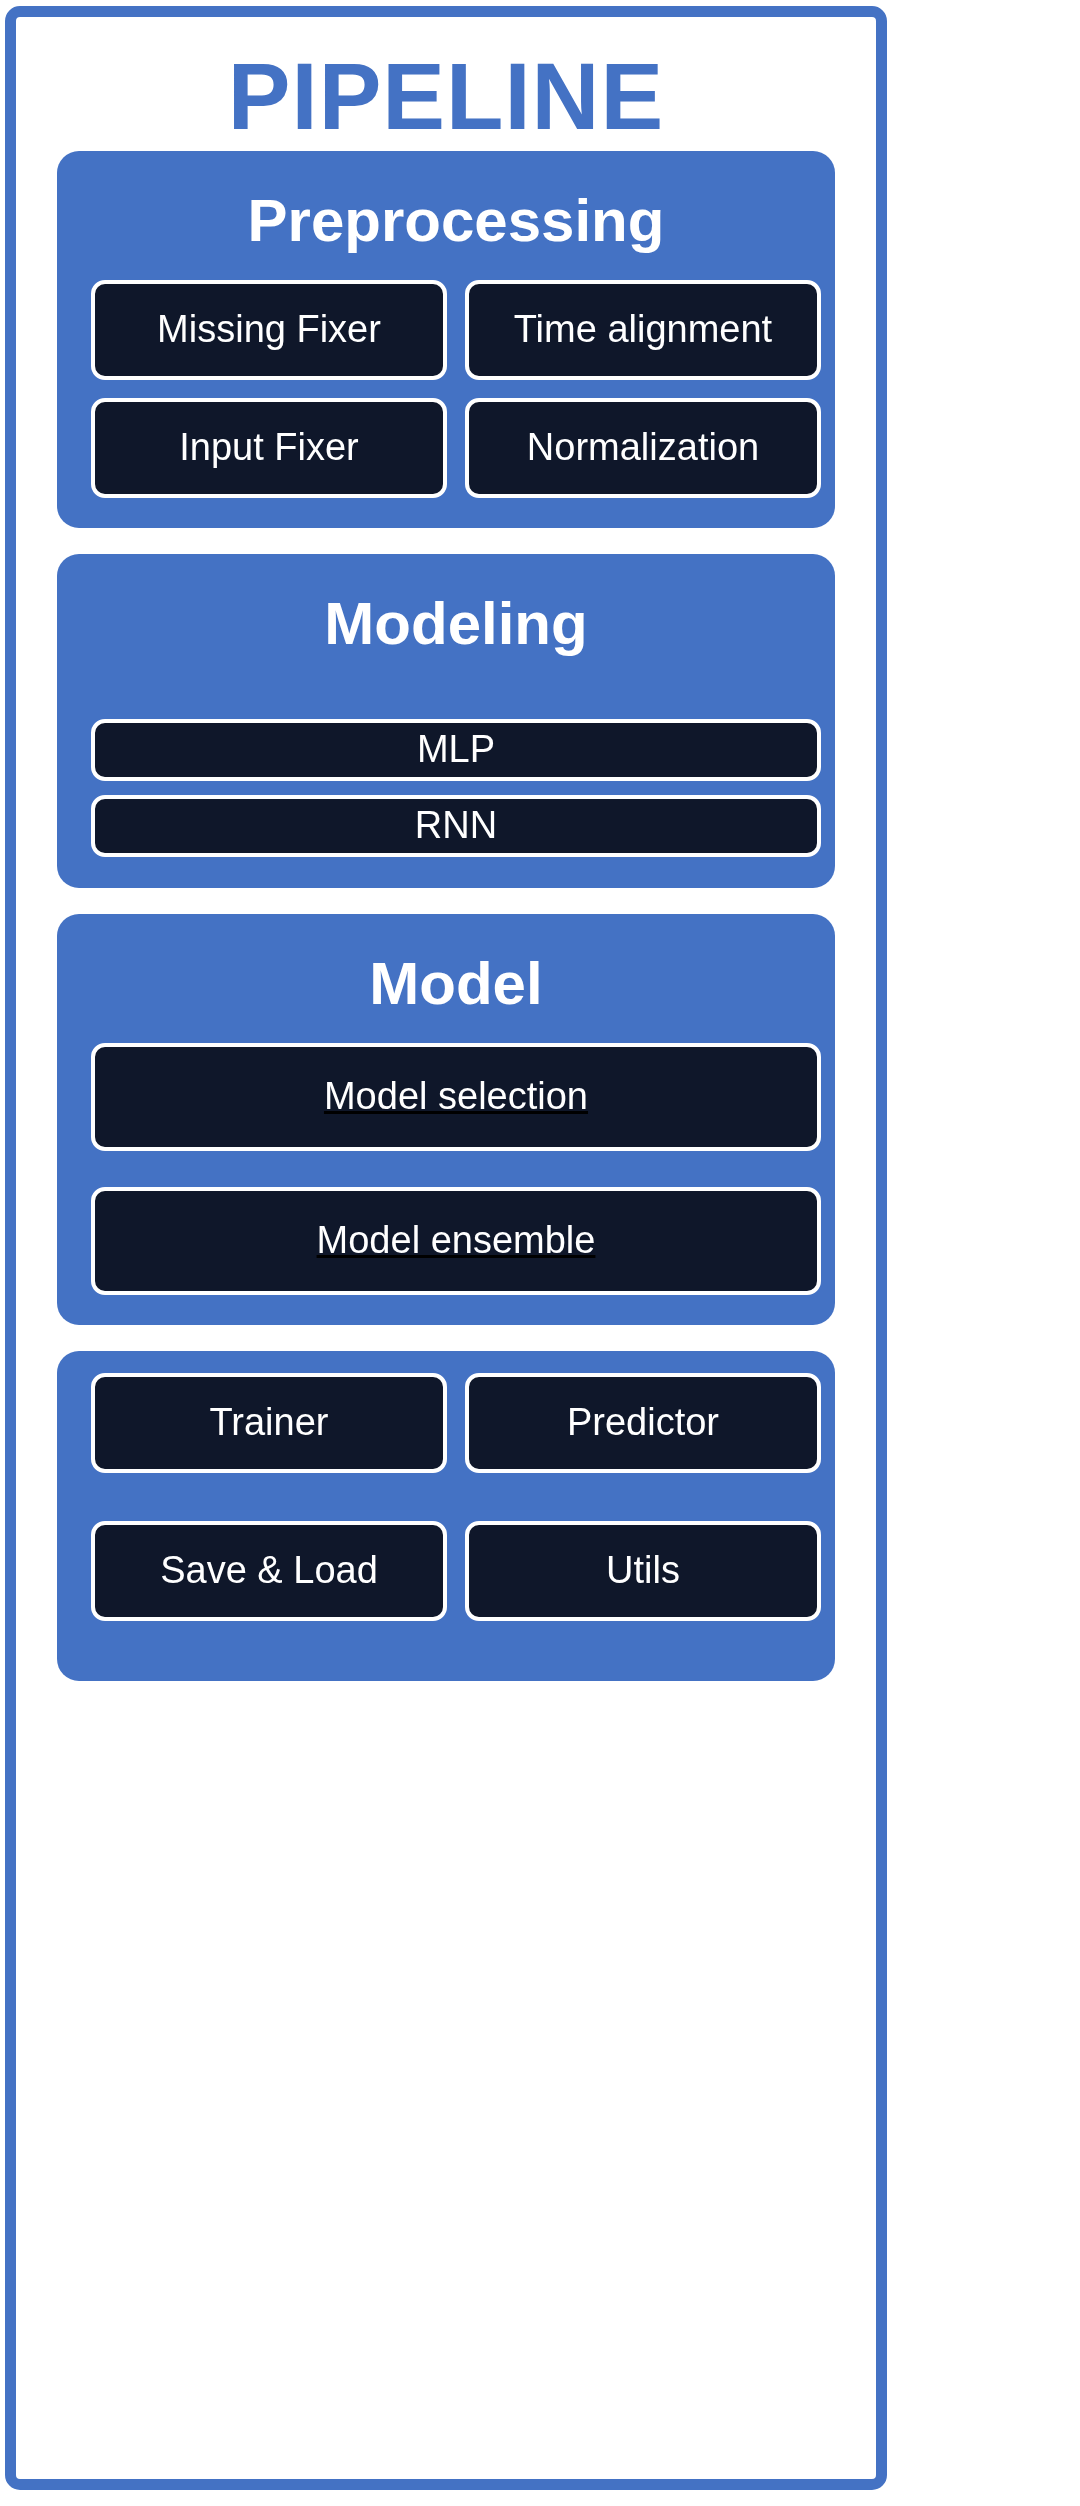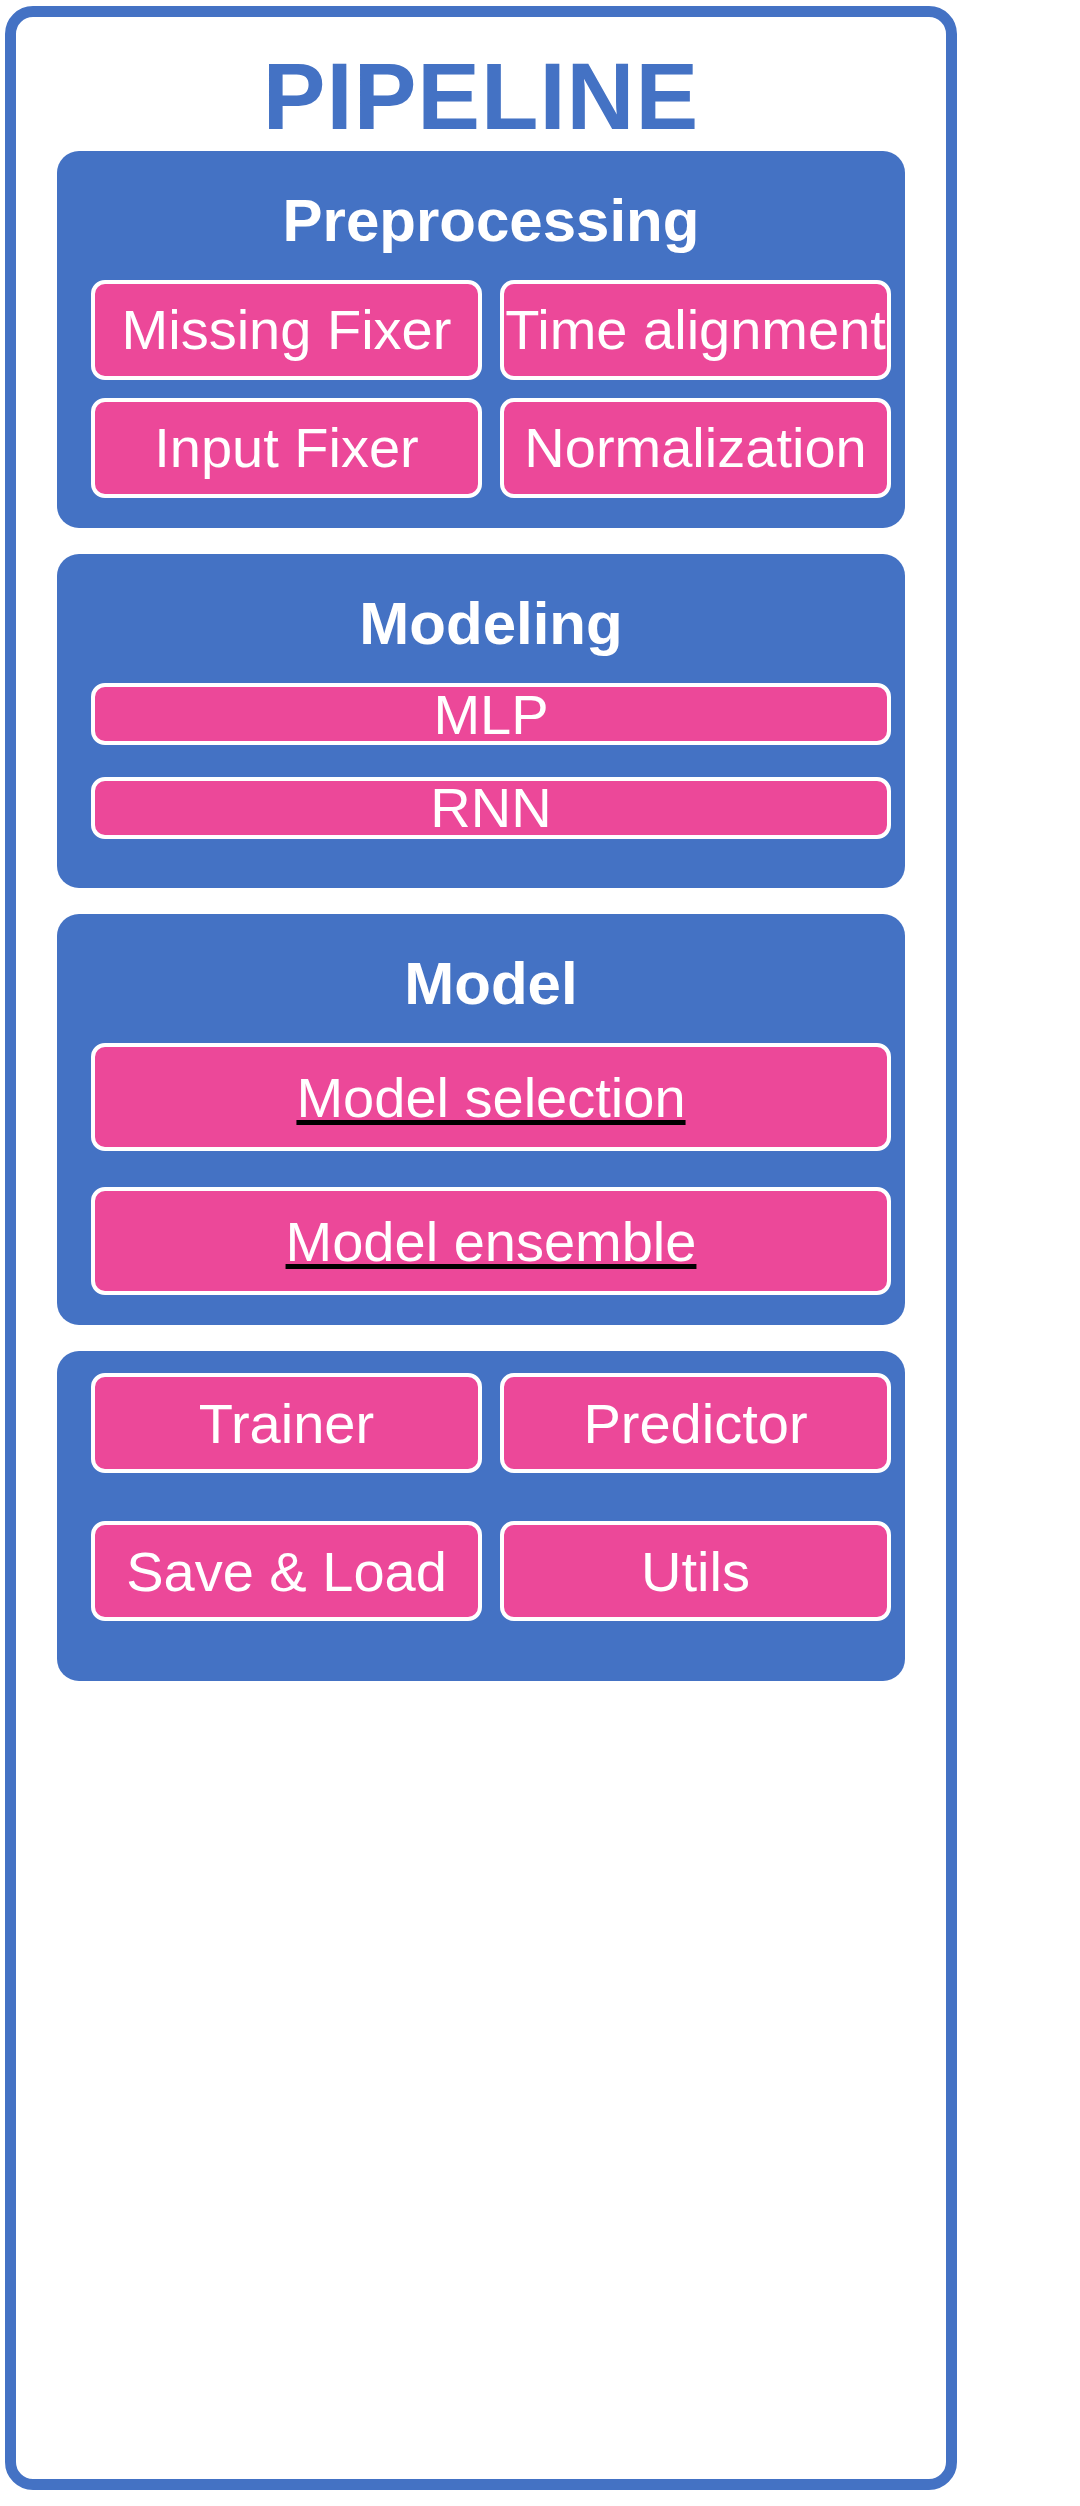--- a/index.html
+++ b/index.html
@@ -12,25 +12,25 @@
     height: 2506px;
     font-family: "Liberation Sans", sans-serif;
     -webkit-font-smoothing: antialiased;
   }
 
   
   #pipeline-root {
     position: absolute;
     left: 5px;
     top: 6px;
-    width: 952px;
+    width: 882px;
     height: 2484px;
     box-sizing: border-box;
     border: 11px solid #4472C4;
-    border-radius: 28px;
+    border-radius: 15px;
     background: #ffffff;
   }
 
   #pipeline-inner {
     position: absolute;
     left: 0;
     top: 0;
     right: 0;
     bottom: 0;
     padding: 0 41px 0 41px;
@@ -87,40 +87,41 @@
     display: grid;
     gap: 18px;
     flex: 1 1 auto;
   }
   .section-items.cols-2 { grid-template-columns: 1fr 1fr; }
   .section-items.cols-1 { grid-template-columns: 1fr; }
 
   .item-box {
     border: 4px solid #ffffff;
     border-radius: 14px;
-    background: #ec4899;
+    background: #0f172a;
     color: #ffffff;
-    font-size: 56px;
+    font-size: 38px;
     font-weight: normal;
     display: flex;
     align-items: center;
     justify-content: center;
+    text-align: center;
     box-sizing: border-box;
     line-height: 1.1;
     user-select: none;
   }
 
   
   .sec-preprocessing .item-box { height: 100px; }
   .sec-modeling      .item-box { height: 62px; }
   .sec-fusion        .item-box { height: 108px; }
   .sec-utils         .item-box { height: 100px; }
 
   .sec-preprocessing { min-height: 332px; }
-  .sec-modeling      { min-height: 334px; }
+  .sec-modeling      { min-height: 334px; gap: 36px; }
   .sec-fusion        { min-height: 334px; }
   .sec-utils         { min-height: 330px; }
 
   .sec-modeling .section-items { gap: 12px; }
   .sec-fusion   .section-items { gap: 36px; text-decoration: underline; }
 </style>
 </head>
 <body>
 
 <div id="pipeline-root">

